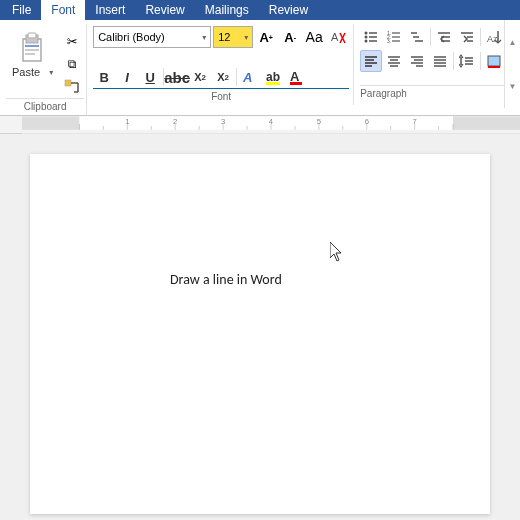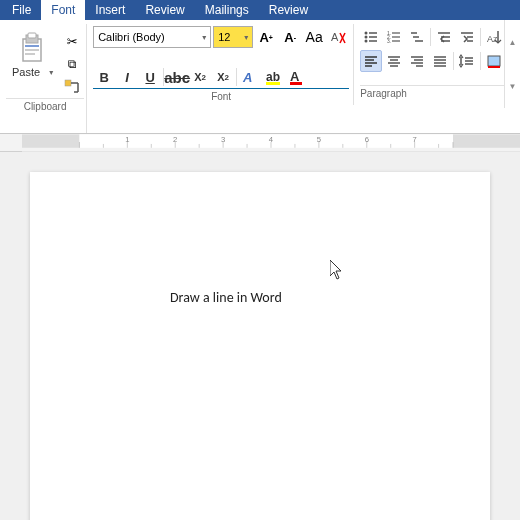--- a/index.html
+++ b/index.html
@@ -80,21 +80,21 @@
             <div class="small-btn" style="font-size:12px;">
               <svg width="16" height="16" viewBox="0 0 16 16">
                 <rect x="1" y="1" width="6" height="6" fill="#f0c040" stroke="#999" stroke-width="0.5"></rect>
                 <line x1="7" y1="4" x2="14" y2="4" stroke="#555" stroke-width="1.5"></line>
                 <line x1="14" y1="4" x2="14" y2="13" stroke="#555" stroke-width="1.5"></line>
                 <line x1="14" y1="13" x2="10" y2="13" stroke="#555" stroke-width="1.5"></line>
               </svg>
             </div>
           </div>
         </div>
-        <div style="font-size:10px;color:#666;text-align:center;border-top:1px solid #e0e0e0;padding:2px 0 21px;width:100%;">Clipboard</div>
+        <div style="font-size:10px;color:#666;text-align:center;border-top:1px solid #e0e0e0;padding:2px 0 3px;width:100%;">Clipboard</div>
       </div>
 
       <div style="display:flex;flex-direction:column;border-right:1px solid #e0e0e0;padding:2px 4px 0 4px;min-height:78px;">
         <div style="display:flex;flex-direction:column;gap:18px;flex:1;">
 
           <div style="display:flex;align-items:center;gap:2px;">
             <div class="font-selector">
               <span style="font-size:11px;overflow:hidden;white-space:nowrap;max-width:100px;">Calibri (Body)</span>
               <span style="font-size:8px;color:#666;">▾</span>
             </div>

